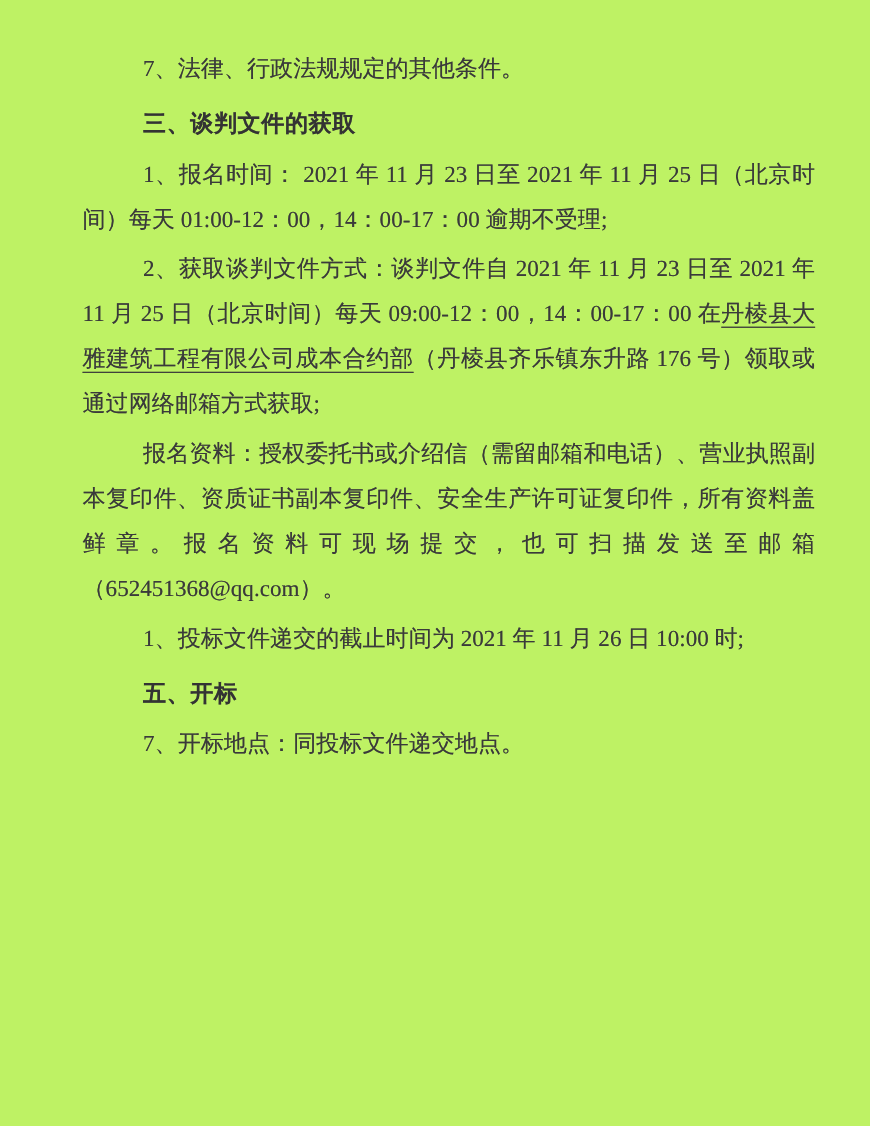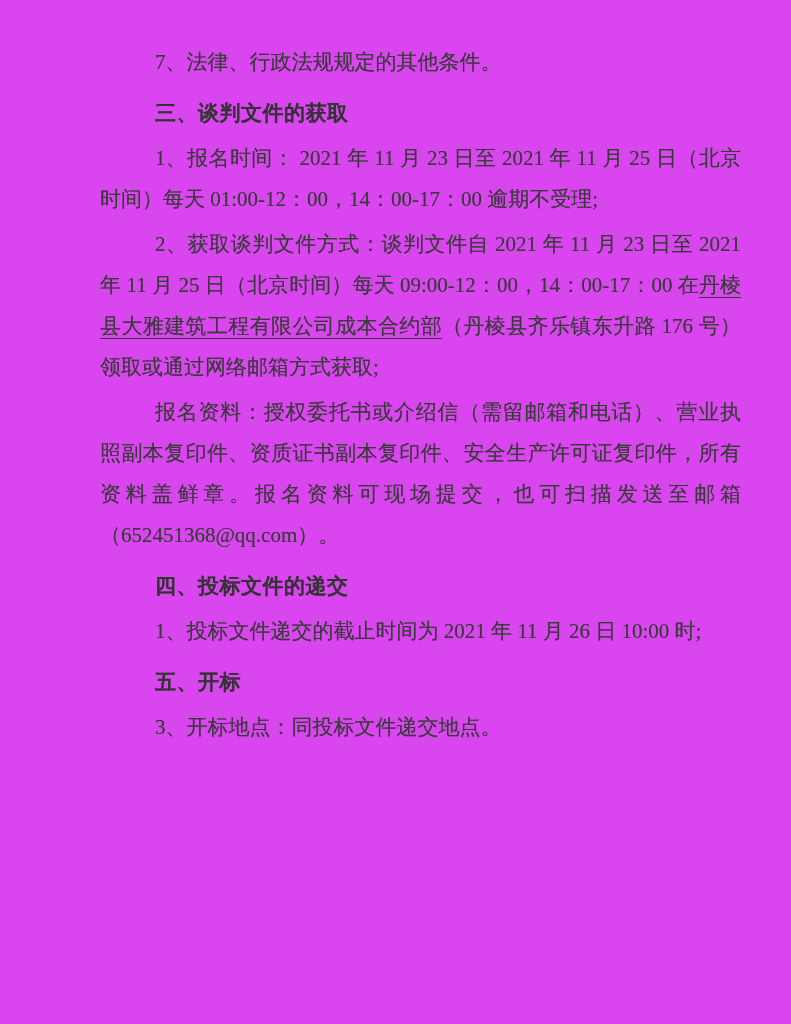--- a/index.html
+++ b/index.html
@@ -10,51 +10,50 @@
   body {
     width: 791px;
     height: 1024px;
     overflow: hidden;
     font-family: "Liberation Serif", "DejaVu Serif", serif;
   }
   .doc {
     box-sizing: border-box;
     width: 791px;
     height: 1024px;
-    padding: 42px 50px 20px 100px;
-    background: #d946ef;
+    padding: 42px 50px 20px 75px;
+    background: #bef264;
   }
   .para, .heading {
     margin: 0 0 4px 0;
     font-size: 21px;
     line-height: 41px;
     color: #3a3a3a;
     text-align: justify;
     text-indent: 55px;
     text-shadow: 0 0 0.6px rgba(70, 70, 70, 0.65);
   }
   .heading {
-    font-family: Liberation Sans, sans-serif;
+    font-family: Liberation Serif, serif;
     font-weight: bold;
     color: #333333;
     margin: 9px 0 5px 0;
     letter-spacing: 0.5px;
   }
   .u {
     text-decoration: underline;
     text-underline-offset: 5px;
     text-decoration-thickness: 1px;
   }
 </style>
 </head>
 <body>
 
 <div class="doc" id="doc-body">
     <p class="para"><span>7、法律、行政法规规定的其他条件。</span></p>
     <p class="heading"><span>三、谈判文件的获取</span></p>
     <p class="para"><span>1、报名时间： 2021 年 11 月 23 日至 2021 年 11 月 25 日（北京时间）每天 01:00-12：00，14：00-17：00 逾期不受理;</span></p>
     <p class="para"><span>2、获取谈判文件方式：谈判文件自 2021 年 11 月 23 日至 2021 年 11 月 25 日（北京时间）每天 09:00-12：00，14：00-17：00 在</span><span class="u">丹棱县大雅建筑工程有限公司成本合约部</span><span>（丹棱县齐乐镇东升路 176 号）领取或通过网络邮箱方式获取;</span></p>
     <p class="para"><span>报名资料：授权委托书或介绍信（需留邮箱和电话）、营业执照副本复印件、资质证书副本复印件、安全生产许可证复印件，所有资料盖鲜章。报名资料可现场提交，也可扫描发送至邮箱（652451368@qq.com）。</span></p>
-    <p class="heading"><span>四、投标文件的递交</span></p>
     <p class="para"><span>1、投标文件递交的截止时间为 2021 年 11 月 26 日 10:00 时;</span></p>
     <p class="heading"><span>五、开标</span></p>
-    <p class="para"><span>3、开标地点：同投标文件递交地点。</span></p>
+    <p class="para"><span>7、开标地点：同投标文件递交地点。</span></p>
   </div>
 
 </body></html>

